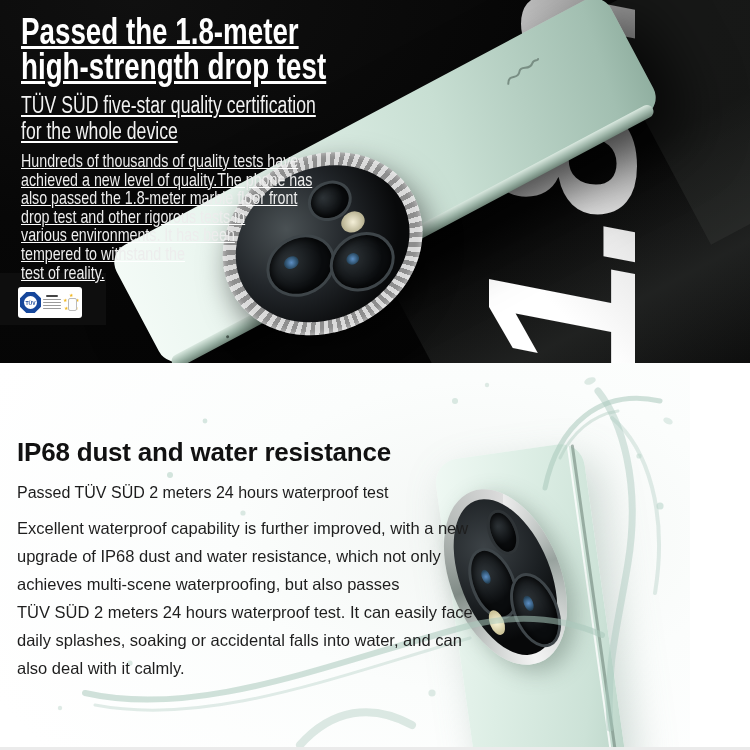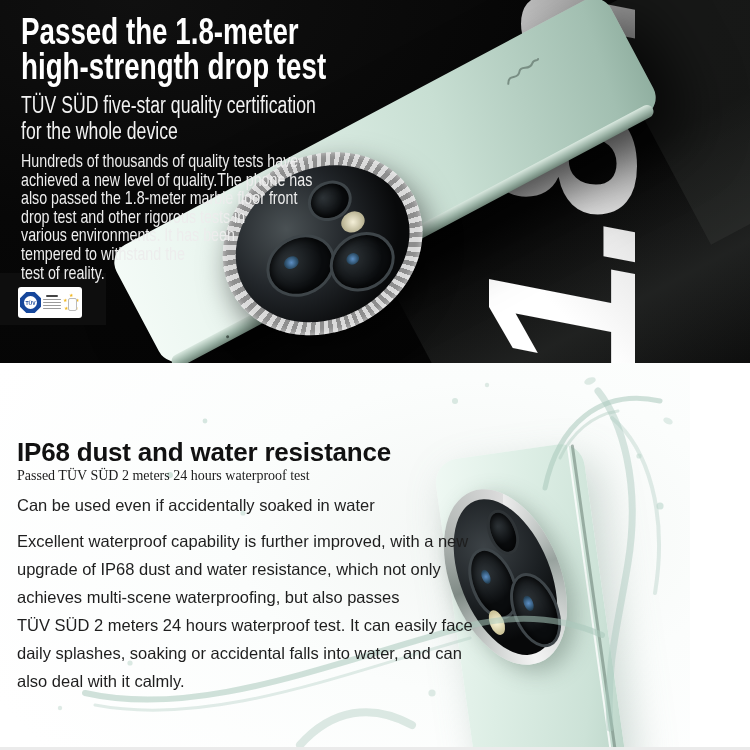--- a/index.html
+++ b/index.html
@@ -54,21 +54,21 @@
            clip-path:polygon(30% 0,70% 0,100% 30%,100% 70%,70% 100%,30% 100%,0 70%,0 30%);}
   .tuv-oct .in{width:13px;height:13px;border-radius:50%;background:#fff;display:flex;align-items:center;justify-content:center;
            font-size:5px;font-weight:700;color:#15469b;letter-spacing:0;}
   .tuv-lines{flex:1;padding:0 2px;}
   .tuv-lines i{display:block;height:1.5px;background:#9a9a9a;margin:1.5px 0;border-radius:1px;}
   .tuv-lines i.t{background:#444;height:2px;width:70%;margin:0 auto 2px auto;}
   .tuv-stars{position:relative;width:17px;height:24px;flex:0 0 17px;}
   .tuv-stars b{position:absolute;font-size:5px;color:#f2b824;font-weight:400;}
   .tuv-phone{position:absolute;left:5px;top:7px;width:7px;height:11px;border:1px solid #bbb;border-radius:2px;background:#fdfdfd;}
 
-  .top-text{position:absolute;left:21px;top:14px;z-index:10;color:#fff;}
+  .top-text{position:absolute;left:21px;top:14px;z-index:10;color:#fff;text-decoration:underline;}
   .h1line{font-size:37px;font-weight:700;line-height:35px;white-space:nowrap;
           transform:scaleX(.75);transform-origin:0 0;}
   .subhead{margin-top:9px;font-size:23.5px;line-height:25.5px;white-space:nowrap;
           transform:scaleX(.75);transform-origin:0 0;color:#f2f2f2;}
   .body-top{margin-top:8px;font-size:19px;line-height:18.6px;white-space:pre-line;
           transform:scaleX(.75);transform-origin:0 0;color:#ededed;}
 
   
   .sec-bot{position:absolute;left:0;top:363px;width:690px;height:387px;overflow:hidden;
            background:radial-gradient(80% 90% at 70% 45%, #f3f6f4 0%, #fbfdfc 45%, #ffffff 100%);}
@@ -86,21 +86,21 @@
           background:radial-gradient(circle at 40% 28%, #3c4246 0%, #1b1f22 45%, #070809 75%);}
   .pb-lens-a{left:10%;top:28%;width:42%;height:42%;}
   .pb-lens-b{left:42%;top:52%;width:44%;height:44%;}
   .pb-lens-c{left:50%;top:10%;width:25%;height:25%;border-color:#2e3336;}
   .pb-flash{position:absolute;left:14%;top:66%;width:16%;height:16%;border-radius:50%;
           background:radial-gradient(circle,#fdf8da 0%,#cdc59a 75%);}
   .splash{position:absolute;inset:0;z-index:4;pointer-events:none;}
 
   .bot-text{position:absolute;left:17px;top:74px;z-index:10;color:#111;}
   .h2line{font-size:26px;font-weight:700;letter-spacing:-0.2px;white-space:nowrap;}
-  .subhead2{margin-top:0;font-size:14px;color:#1c1c1c;white-space:nowrap;font-family:Liberation Serif, serif;}
+  .subhead2{margin-top:16px;font-size:16px;color:#1c1c1c;white-space:nowrap;}
   .note2{margin-top:12px;font-size:16.5px;color:#222;white-space:nowrap;}
   .body-bot{margin-top:12px;font-size:16.5px;line-height:28px;color:#1e1e1e;white-space:pre-line;}
 
   .bottom-strip{position:absolute;left:0;bottom:0;width:750px;height:3px;background:#ebebeb;z-index:12;}
 </style>
 </head>
 <body>
 
 <div class="canvas">
 
@@ -216,21 +216,20 @@
         <circle cx="432" cy="330" r="3.6" opacity="0.45"></circle>
         <circle cx="712" cy="368" r="2.8" opacity="0.45"></circle>
         <ellipse cx="668" cy="58" rx="5" ry="3" opacity="0.4" transform="rotate(25 668 58)"></ellipse>
         <ellipse cx="590" cy="18" rx="6" ry="3.4" opacity="0.45" transform="rotate(-20 590 18)"></ellipse>
       </g>
     </svg>
 
     <div class="bot-text">
       <div class="h2line">IP68 dust and water resistance</div>
       <div class="subhead2">Passed TÜV SÜD 2 meters 24 hours waterproof test</div>
-      <div class="note2">Can be used even if accidentally soaked in water</div>
       <div class="body-bot">Excellent waterproof capability is further improved, with a new
 upgrade of IP68 dust and water resistance, which not only
 achieves multi-scene waterproofing, but also passes
 TÜV SÜD 2 meters 24 hours waterproof test. It can easily face
 daily splashes, soaking or accidental falls into water, and can
 also deal with it calmly.</div>
     </div>
   </section>
 
   <div class="bottom-strip"></div>

